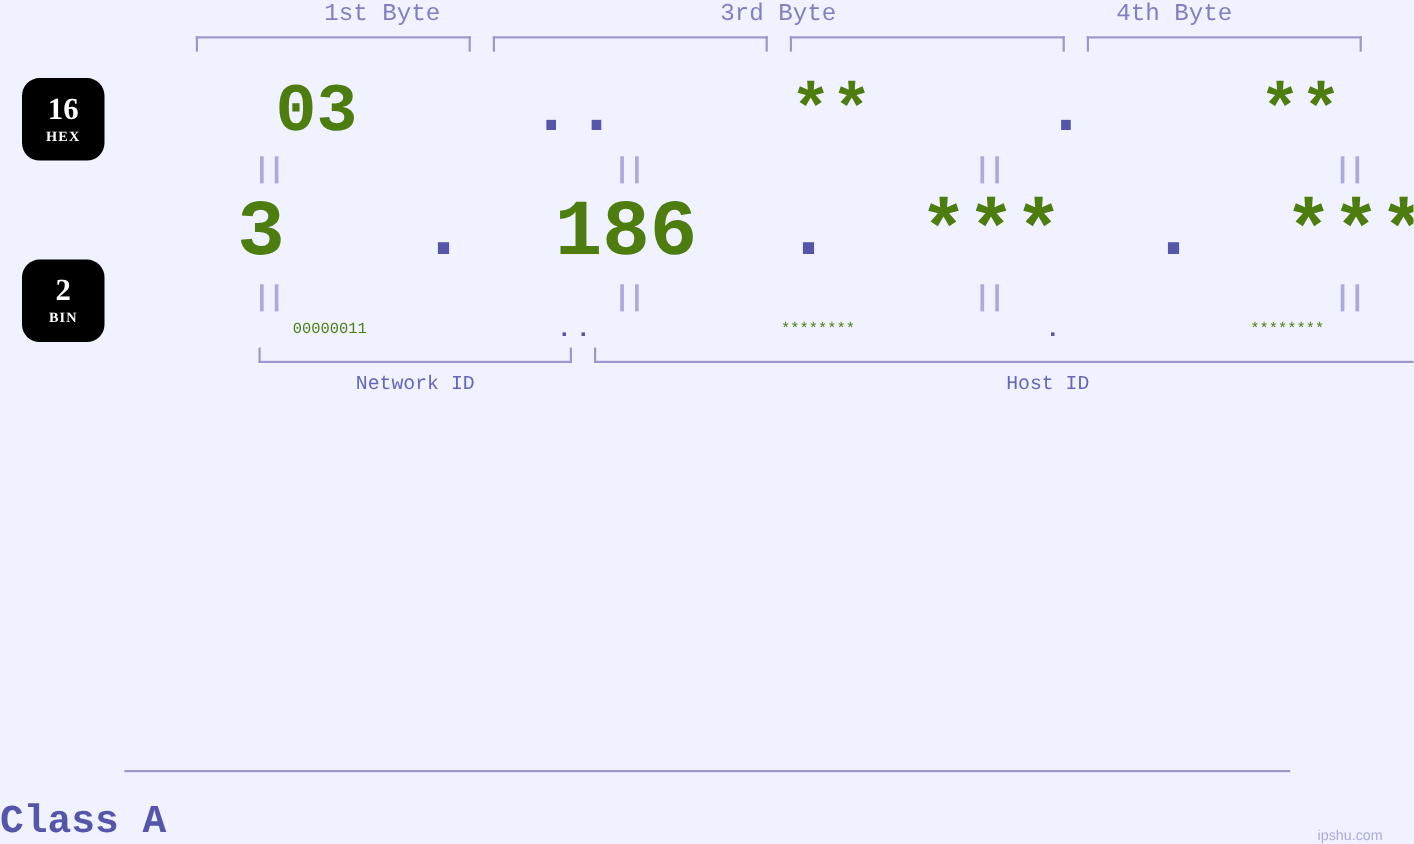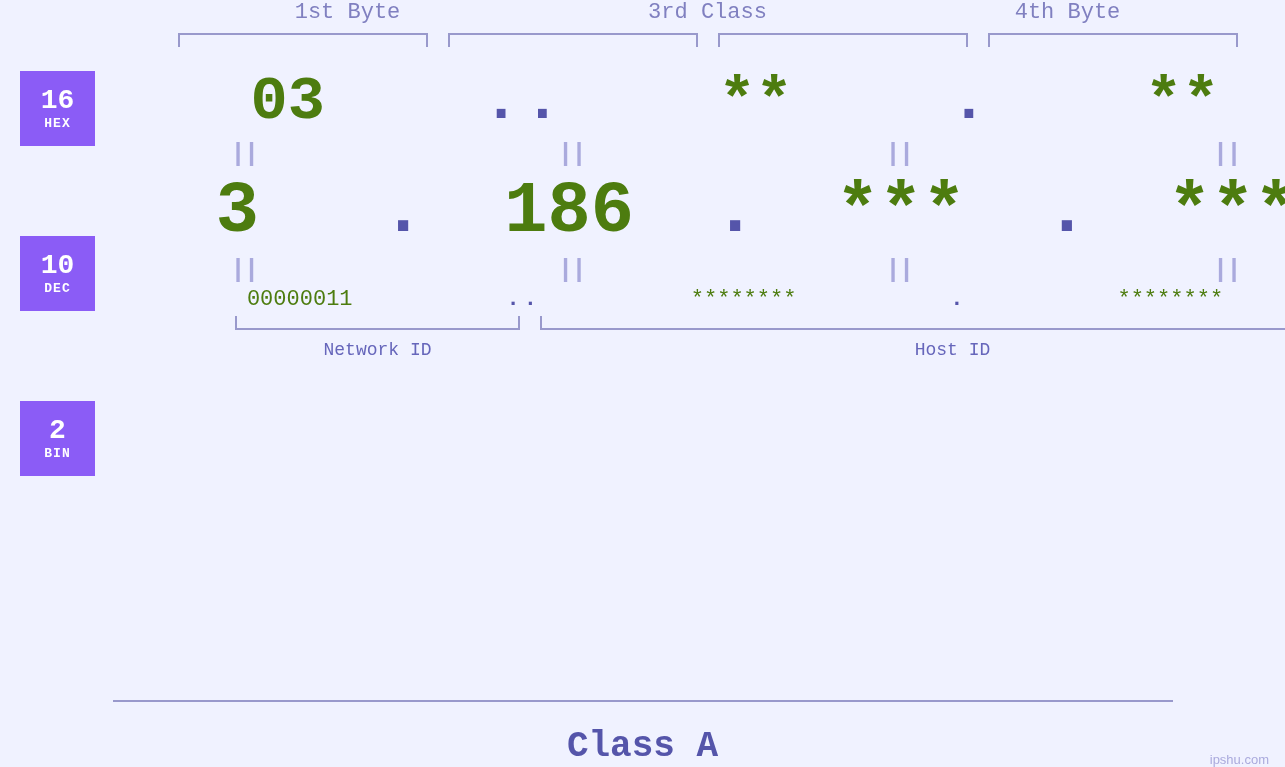--- a/index.html
+++ b/index.html
@@ -75,28 +75,29 @@
       justify-content: space-around;
       width: 130px;
       padding-left: 20px;
       padding-top: 10px;
       gap: 0px;
     }
 
     .badge {
       width: 75px;
       height: 75px;
-      background: #8b5cf6;
-      border-radius: 0;
+      background: #000000;
+      border-radius: 16px;
       display: flex;
       flex-direction: column;
       align-items: center;
       justify-content: center;
       color: white;
       margin-bottom: 90px;
+      font-family: Liberation Serif, serif;
     }
 
     .badge:last-child { margin-bottom: 0; }
 
     .badge-num {
       font-size: 28px;
       font-weight: bold;
       line-height: 1.1;
     }
 
@@ -139,21 +140,21 @@
       font-size: 62px;
       font-weight: bold;
     }
 
     .byte-value.medium {
       font-size: 72px;
       font-weight: bold;
     }
 
     .byte-value.small {
-      font-size: 22px;
+      font-size: 14px;
     }
 
     .dot {
       color: #5555aa;
       font-weight: bold;
       margin: 0 2px;
     }
 
     .dot.large { font-size: 62px; }
     .dot.medium { font-size: 72px; }
@@ -232,72 +233,67 @@
 
     .host-id-label {
       flex: 1;
       text-align: center;
       margin: 0 10px;
     }
 
     .class-a-row {
       width: 1285px;
       display: flex;
-      justify-content: center;
       align-items: center;
       margin-top: 24px;
       position: relative;
     }
 
     .class-a-text {
       color: #5555aa;
       font-size: 36px;
       font-family: 'Courier New', Courier, monospace;
       font-weight: bold;
     }
 
     .watermark {
       position: absolute;
-      right: 16px;
+      right: 28px;
       bottom: 0;
       color: #aaaadd;
       font-size: 13px;
       font-family: Arial, sans-serif;
     }
   </style>
 </head>
 <body>
 
 <div class="container">
 
   <div class="byte-headers">
     <div class="byte-header">1st Byte</div>
-    <div class="byte-header">3rd Class</div>
+    <div class="byte-header">3rd Byte</div>
     <div class="byte-header">4th Byte</div>
   </div>
 
   <div class="bracket-row">
     <div class="bracket"></div>
     <div class="bracket"></div>
     <div class="bracket"></div>
     <div class="bracket"></div>
   </div>
 
   <div class="main-area">
 
     <div class="badges-col">
       <div class="badge">
         <span class="badge-num">16</span>
         <span class="badge-label">HEX</span>
       </div>
       <div class="badge">
-        <span class="badge-num">10</span>
-        <span class="badge-label">DEC</span>
-      </div>
-      <div class="badge">
         <span class="badge-num">2</span>
         <span class="badge-label">BIN</span>
       </div>
     </div>
 
     <div class="data-cols">
 
       <div class="data-row hex-row">
         <div class="byte-cell">
           <span class="byte-value large">03</span>

